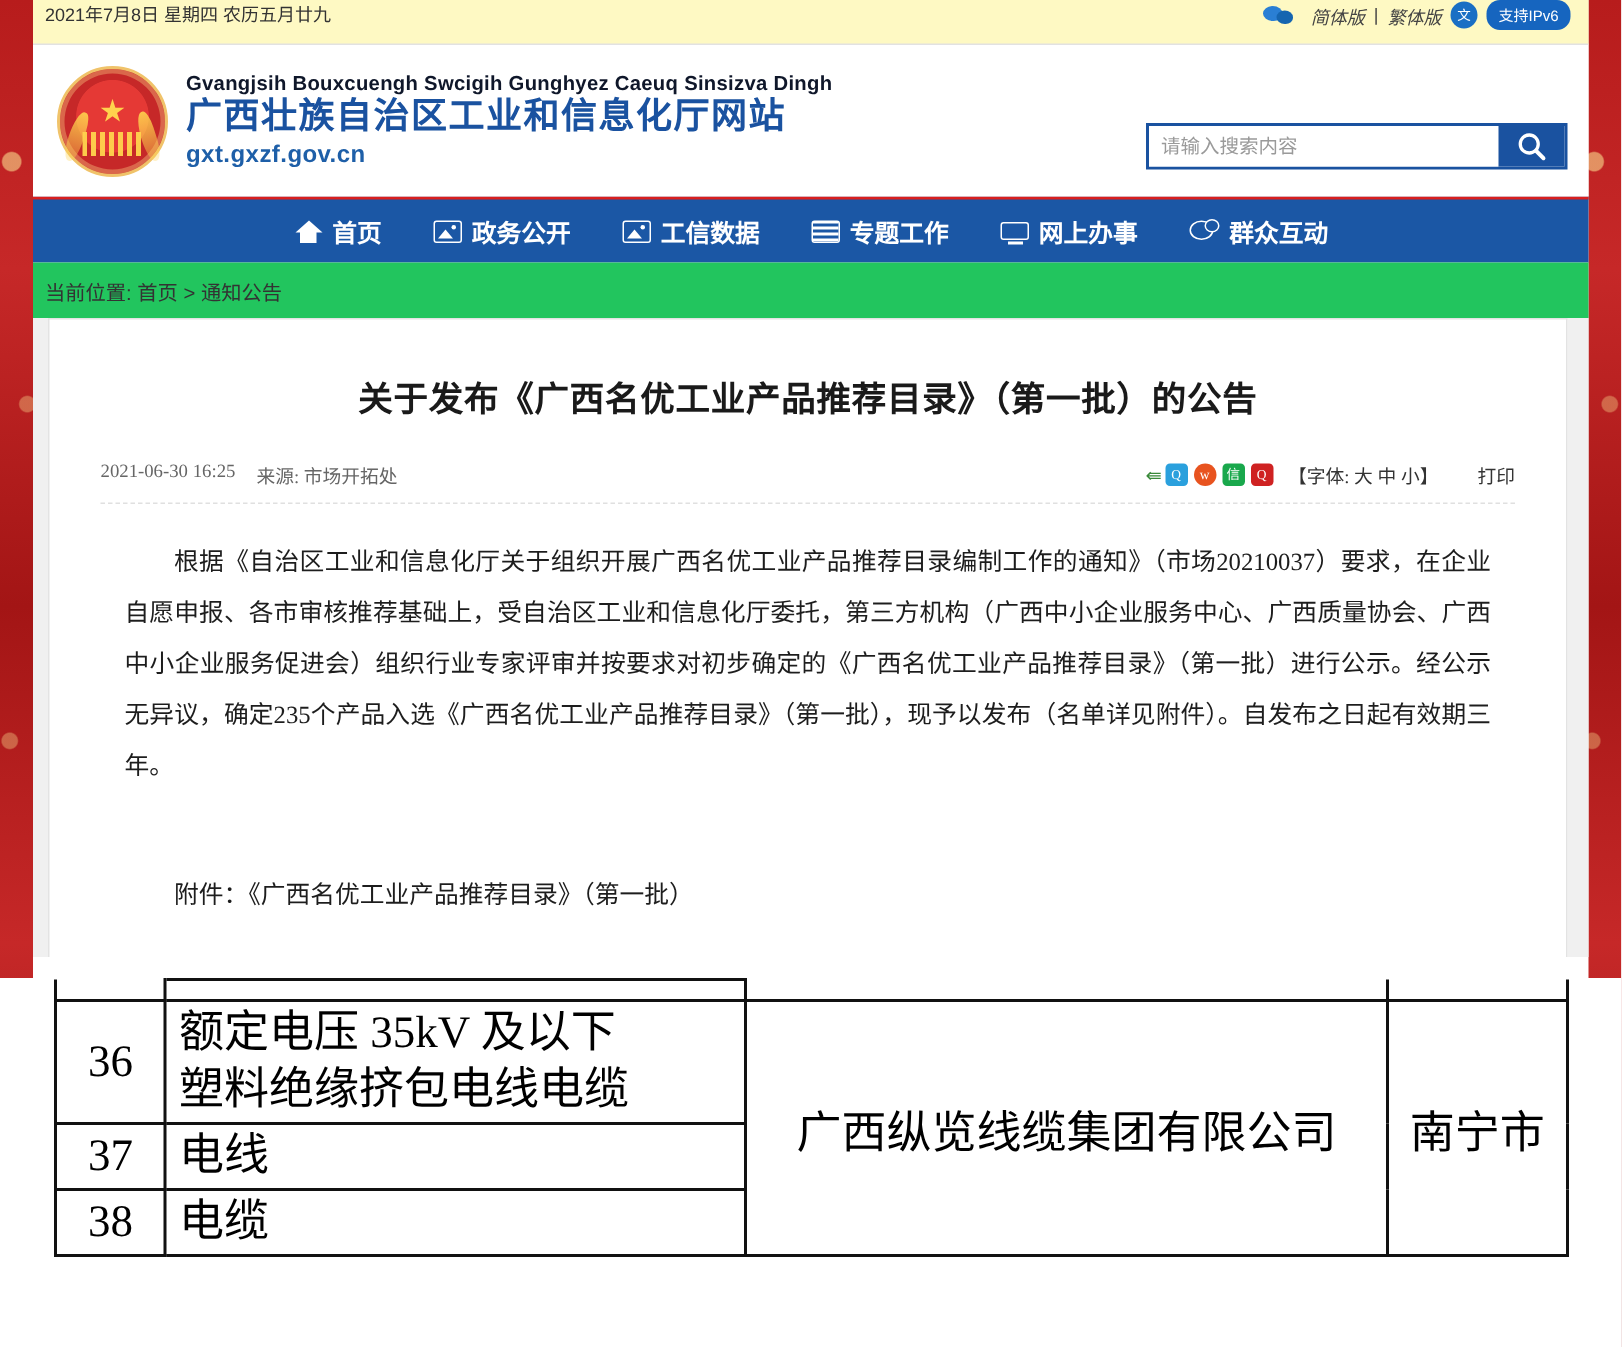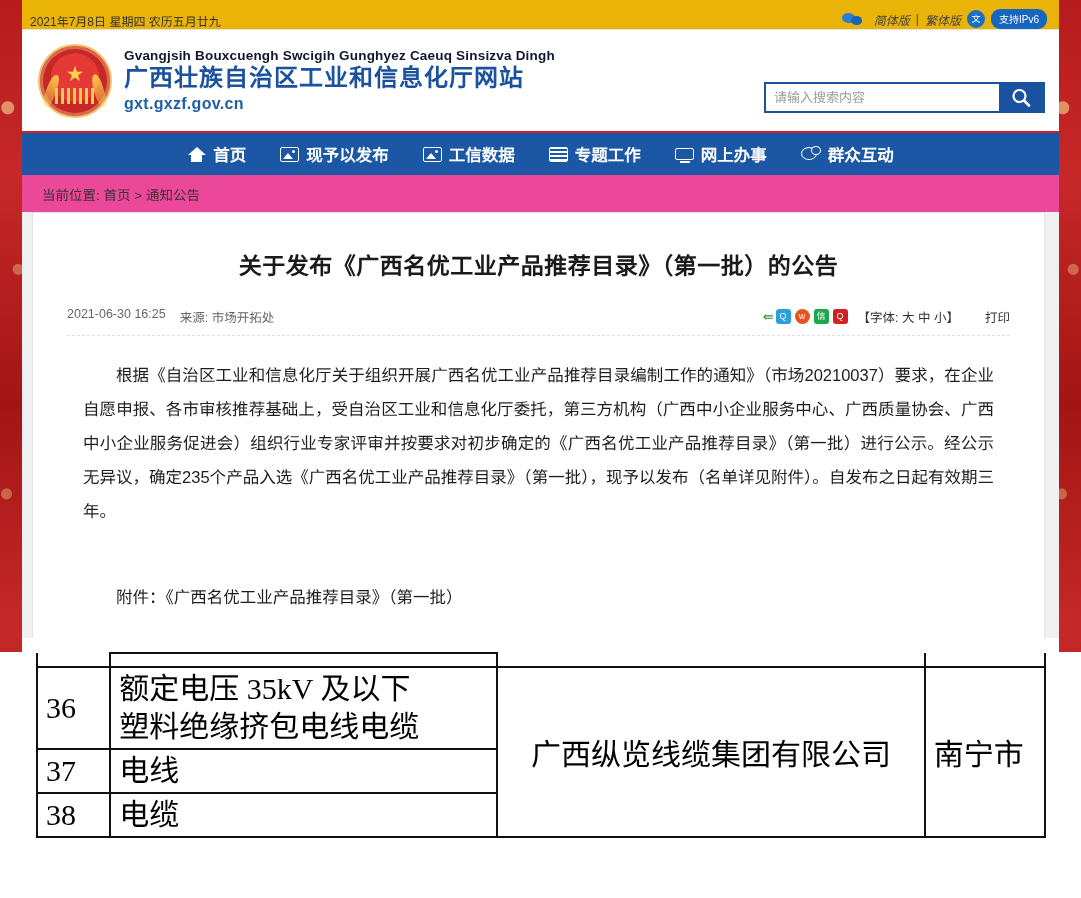--- a/index.html
+++ b/index.html
@@ -44,24 +44,24 @@
     left: 22px;
     top: 0;
     width: 1037px;
     height: 898px;
     background: #fff;
   }
 
   
   .topbar {
     height: 30px;
-    background: #eab308;
+    background: #fef9c3;
     border-bottom: 1px solid #e2e2e2;
     display: flex;
-    align-items: flex-end;
+    align-items: flex-start;
     padding: 0 12px 0 8px;
     font-size: 12px;
     color: #333;
   }
   .topbar .date { white-space: nowrap; }
   .topbar .spacer { flex: 1; }
   .topbar .links {
     display: flex;
     align-items: center;
     gap: 6px;
@@ -291,40 +291,41 @@
     position: absolute;
     right: 0; top: 0;
     width: 8px; height: 7px;
     border: 1.7px solid #fff;
     border-radius: 50%;
     background: #1b57a5;
   }
 
   
   .crumb-band {
-    background: #ec4899;
-    padding: 9px 0 8px 20px;
+    background: #22c55e;
+    padding: 9px 0 8px 8px;
     font-size: 13.5px;
     color: #333;
   }
   .crumb-band a { color: #333; text-decoration: none; }
 
   
   .content-area {
     background: #f0f0f0;
     padding: 0 0 0 0;
     height: 426px;
   }
   .article {
     margin: 0 14px 0 10px;
     background: #fff;
     border: 1px solid #e3e3e3;
     border-bottom: 0;
     height: 426px;
     padding: 26px 34px 0 34px;
+    font-family: Liberation Serif, serif;
   }
   .article h1 {
     margin: 8px 0 0;
     text-align: center;
     font-size: 23px;
     font-weight: bold;
     color: #1a1a1a;
     letter-spacing: .5px;
   }
   .meta-row {
@@ -392,24 +393,24 @@
     width: 1010px;
     table-layout: fixed;
   }
   table.doc-table td {
     border: 2px solid #111;
     font-size: 30px;
     color: #000;
     padding: 2px 8px;
     font-family: "Liberation Serif", serif;
   }
-  td.c-no { width: 72px; text-align: left; }
+  td.c-no { width: 72px; text-align: center; }
   td.c-prod { width: 380px; text-align: left; padding-left: 12px; line-height: 38px; }
   td.c-company { width: 420px; text-align: center; }
-  td.c-city { width: 118px; }
+  td.c-city { width: 118px; text-align: center; }
   .row-stub td { border-bottom: 0; height: 14px; padding: 0; }
   .row-stub td.c-no, .row-stub td.c-company, .row-stub td.c-city { border-top: 0; }
   .row-last td { border-bottom: 0; }
 </style>
 </head>
 <body>
 
 <div id="page">
 
   <div class="side-band left"></div>
@@ -453,21 +454,21 @@
       </div>
     </div>
 
     <div class="nav">
       <a href="#" class="nav-item">
         <span class="nav-ico ico-home"></span>
         <span>首页</span>
       </a>
       <a href="#" class="nav-item">
         <span class="nav-ico ico-pic"></span>
-        <span>现予以发布</span>
+        <span>政务公开</span>
       </a>
       <a href="#" class="nav-item">
         <span class="nav-ico ico-pic"></span>
         <span>工信数据</span>
       </a>
       <a href="#" class="nav-item">
         <span class="nav-ico ico-book"></span>
         <span>专题工作</span>
       </a>
       <a href="#" class="nav-item">

